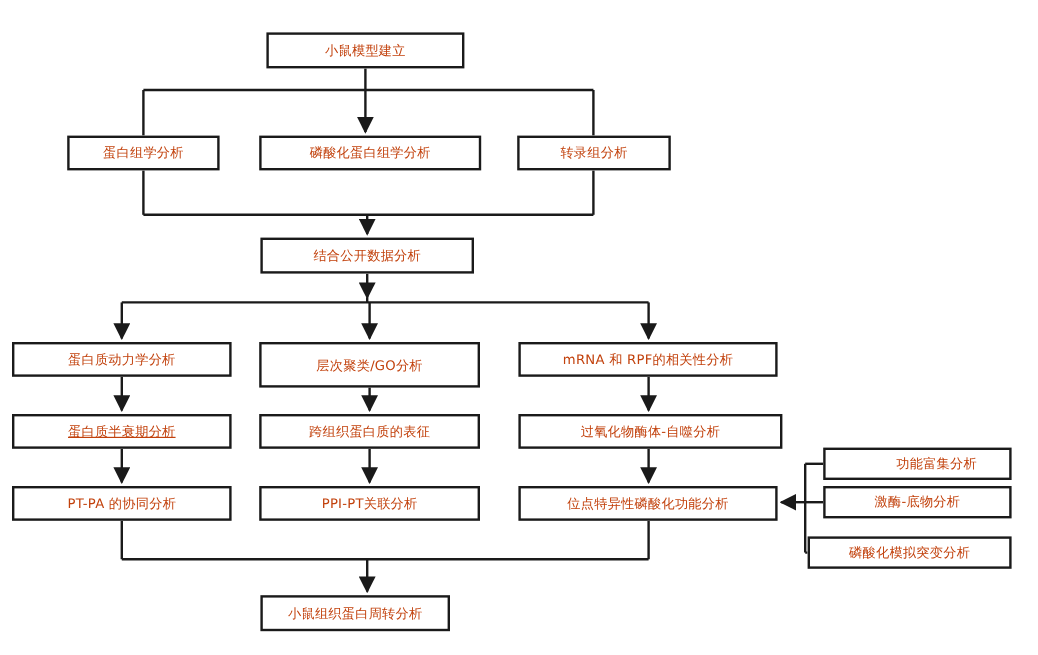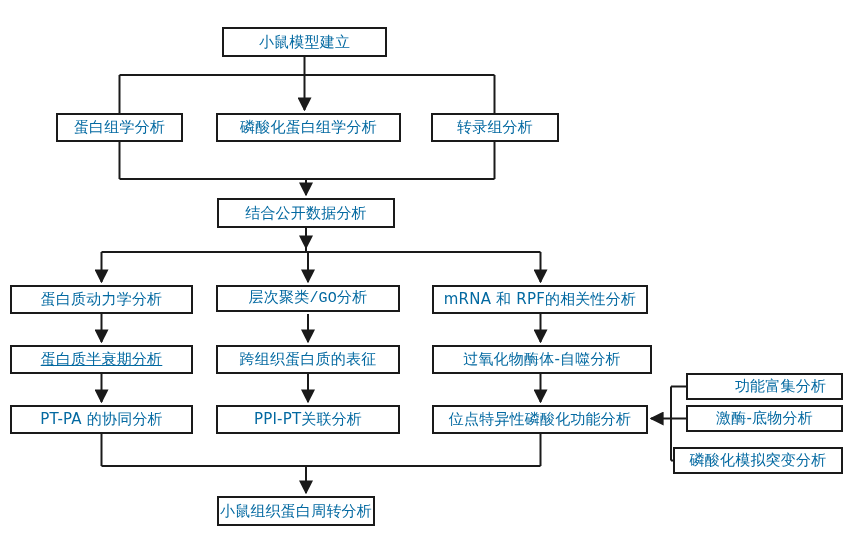--- a/index.html
+++ b/index.html
@@ -25,22 +25,22 @@
   }
   .node {
     position: absolute;
     box-sizing: border-box;
     border: 2px solid #1a1a1a;
     background: #ffffff;
     display: flex;
     align-items: center;
     justify-content: center;
     text-align: center;
-    color: #0369a1;
-    font-size: 15px;
+    color: #c2410c;
+    font-size: 11px;
     line-height: 1;
     letter-spacing: 0.2px;
     white-space: nowrap;
     z-index: 2;
   }
 </style>
 </head>
 <body>
 
 <div id="canvas">
@@ -104,21 +104,21 @@
     </div>
     <div class="node" style="left: 431px; top: 113px; width: 128px; height: 29px;">
       <span>转录组分析</span>
     </div>
     <div class="node" style="left: 217px; top: 198px; width: 178px; height: 30px;">
       <span>结合公开数据分析</span>
     </div>
     <div class="node" style="left: 10px; top: 285px; width: 183px; height: 29px;">
       <span>蛋白质动力学分析</span>
     </div>
-    <div class="node" style="left: 216px; top: 285px; width: 184px; height: 27px; font-family: Liberation Mono, monospace;">
+    <div class="node" style="left: 216px; top: 285px; width: 184px; height: 38px;">
       <span>层次聚类/GO分析</span>
     </div>
     <div class="node" style="left: 432px; top: 285px; width: 216px; height: 29px;">
       <span>mRNA 和 RPF的相关性分析</span>
     </div>
     <div class="node" style="left: 10px; top: 345px; width: 183px; height: 29px; text-decoration: underline;">
       <span>蛋白质半衰期分析</span>
     </div>
     <div class="node" style="left: 216px; top: 345px; width: 184px; height: 29px;">
       <span>跨组织蛋白质的表征</span>

